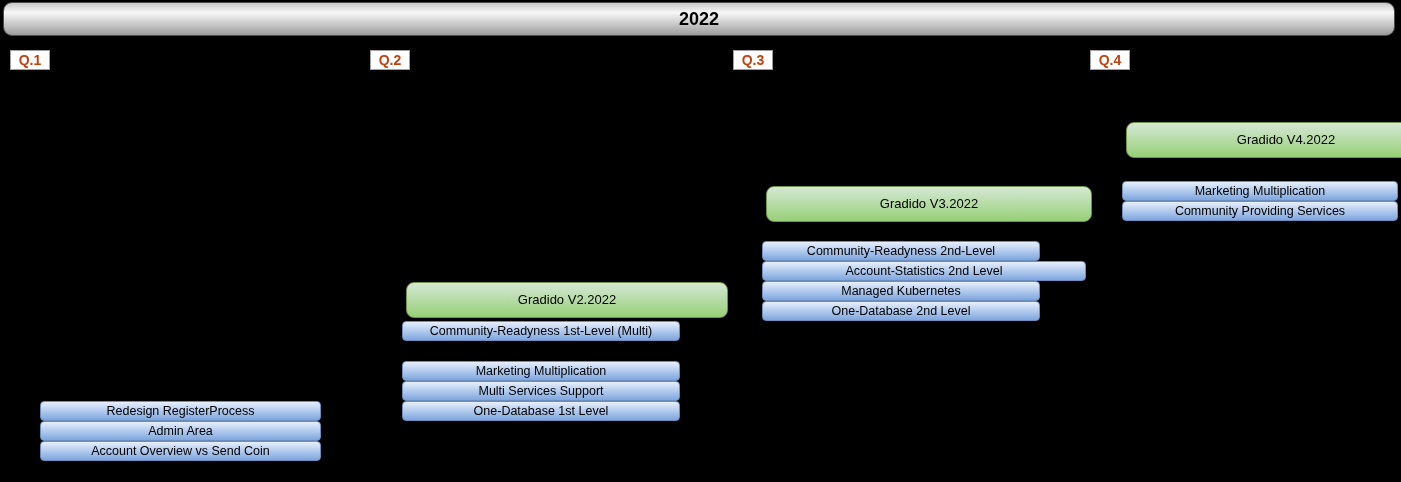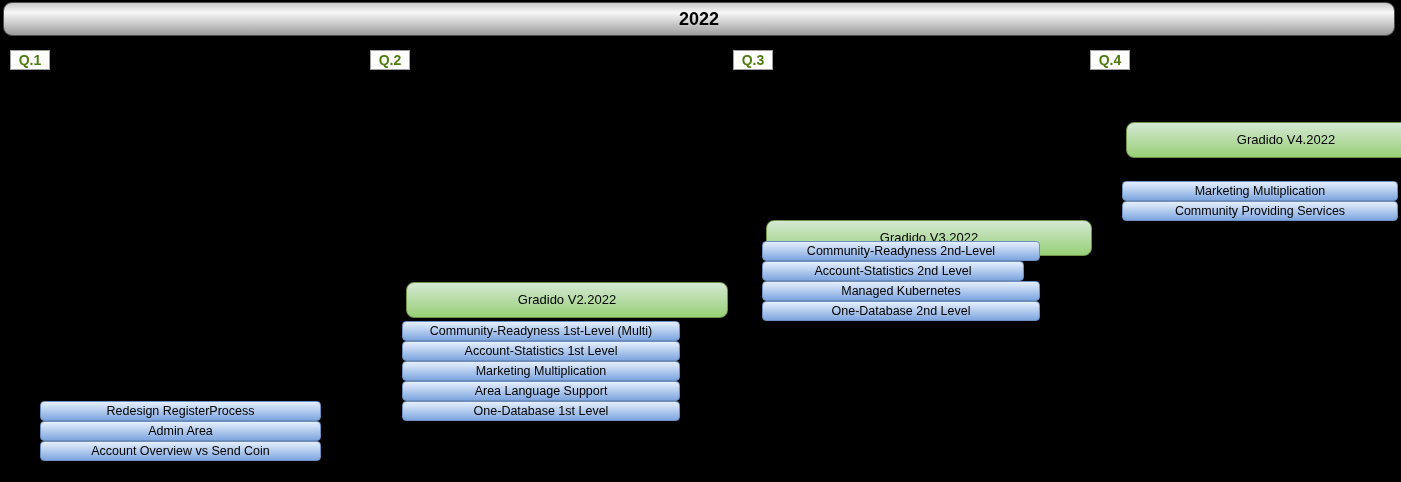--- a/index.html
+++ b/index.html
@@ -11,21 +11,21 @@
   .year-bar {
     position:absolute; left:3px; top:2px; width:1392px; height:34px;
     box-sizing:border-box; border:1px solid #4d4d4d; border-radius:9px;
     background:linear-gradient(180deg, #c9c9c9 0%, #f7f7f7 30%, #9c9c9c 100%);
     text-align:center; line-height:33px; font-size:18px; font-weight:bold;
   }
   .qlabel {
     position:absolute; top:50px; width:40px; height:20px;
     box-sizing:border-box; background:#ffffff; border:1px solid #a0a0a0;
     text-align:center; font-weight:bold; font-size:14px; line-height:18px;
-    color:#4d7c0f;
+    color:#c2410c;
   }
   .vbox {
     position:absolute; height:36px; box-sizing:border-box;
     border:1px solid #719349; border-radius:8px;
     background:linear-gradient(180deg, #d5e8d4 0%, #97d077 100%);
     text-align:center; line-height:34px; font-size:13px;margin-left:48px;
   }
   .item {
     position:absolute; height:20px; box-sizing:border-box;
     border:1px solid #6c8ebf; border-radius:4px;
@@ -46,28 +46,27 @@
   <div class="qlabel" style="left:370px">Q.2</div>
   <div class="qlabel" style="left:733px">Q.3</div>
   <div class="qlabel" style="left:1090px">Q.4</div>
 
   <div class="item" style="left:40px;top:401px;width:281px">Redesign RegisterProcess</div>
   <div class="item" style="left:40px;top:421px;width:281px">Admin Area</div>
   <div class="item" style="left:40px;top:441px;width:281px">Account Overview vs Send Coin</div>
 
   <div class="vbox" style="left:358px;top:282px;width:322px">Gradido V2.2022</div>
   <div class="item" style="left:402px;top:321px;width:278px">Community-Readyness 1st-Level (Multi)</div>
-  <div class="item" style="left:402px;top:341px;width:278px">Account-Statistics 1st Level</div>
   <div class="item" style="left:402px;top:361px;width:278px">Marketing Multiplication</div>
-  <div class="item" style="left:402px;top:381px;width:278px">Area Language Support</div>
+  <div class="item" style="left:402px;top:381px;width:278px">Multi Services Support</div>
   <div class="item" style="left:402px;top:401px;width:278px">One-Database 1st Level</div>
 
-  <div class="vbox" style="left:718px;top:220px;width:326px">Gradido V3.2022</div>
+  <div class="vbox" style="left:718px;top:186px;width:326px">Gradido V3.2022</div>
   <div class="item" style="left:762px;top:241px;width:278px">Community-Readyness 2nd-Level</div>
-  <div class="item" style="left:762px;top:261px;width:262px">Account-Statistics 2nd Level</div>
+  <div class="item" style="left:762px;top:261px;width:324px">Account-Statistics 2nd Level</div>
   <div class="item" style="left:762px;top:281px;width:278px">Managed Kubernetes</div>
   <div class="item" style="left:762px;top:301px;width:278px">One-Database 2nd Level</div>
 
   <div class="vbox" style="left:1078px;top:122px;width:320px">Gradido V4.2022</div>
   <div class="item" style="left:1122px;top:181px;width:276px">Marketing Multiplication</div>
   <div class="item" style="left:1122px;top:201px;width:276px">Community Providing Services</div>
 
 </div>
 
 </body></html>

